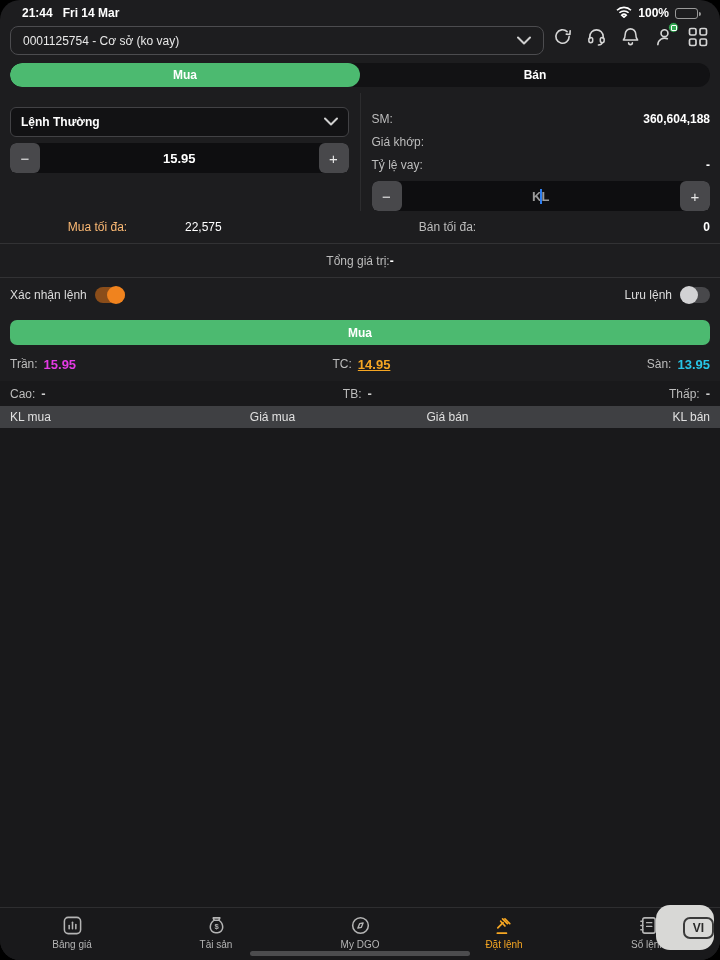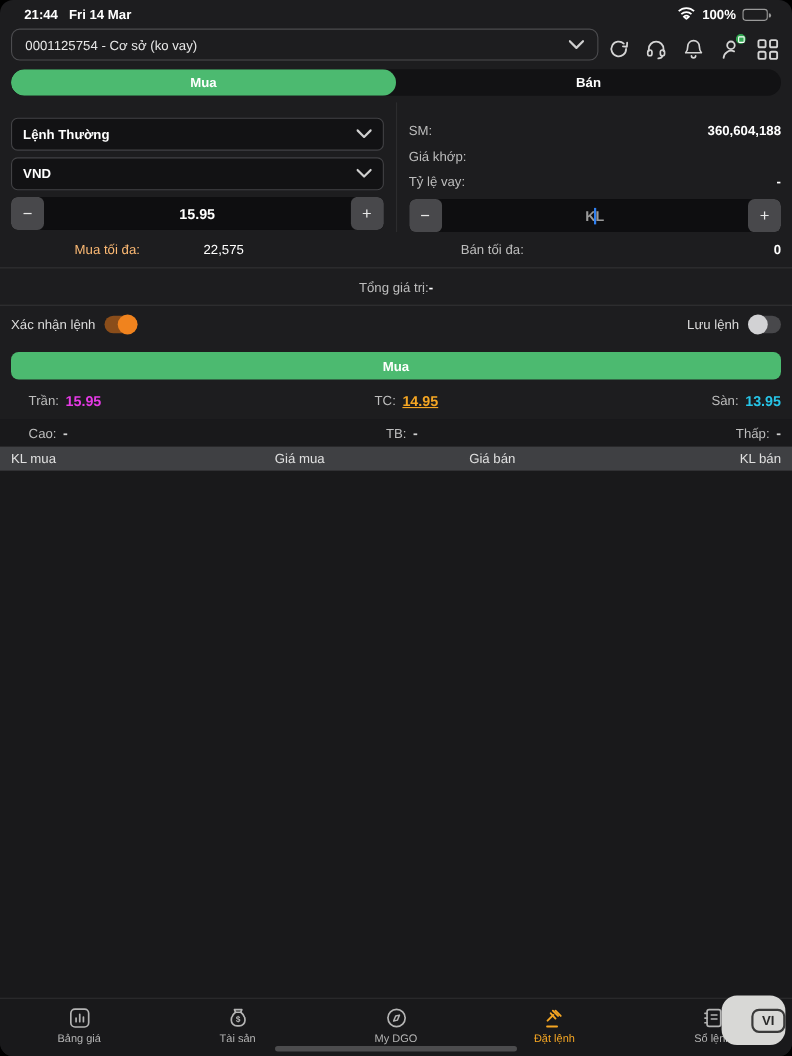--- a/index.html
+++ b/index.html
@@ -1,32 +1,32 @@
 <!DOCTYPE html>
 <html><head>
 <meta charset="utf-8">
 <style>
   * { margin:0; padding:0; box-sizing:border-box; }
   html,body { background:#000; }
   body { width:720px; height:960px; font-family:"Liberation Sans", sans-serif; }
   .screen{
-    width:720px; height:960px; background:#1d1d1f; border-radius:12px;
+    width:720px; height:960px; background:#1d1d1f; border-radius:20px;
     overflow:hidden; display:flex; flex-direction:column; position:relative;
     color:#e8e8e8;
   }
   
   .status-bar{ height:22px; display:flex; align-items:center; justify-content:space-between;
     padding:4px 22px 0 22px; font-size:12px; font-weight:bold; color:#fff; }
   .sb-left{ display:flex; gap:10px; }
   .sb-right{ display:flex; align-items:center; gap:6px;justify-content:center; }
   .battery{ width:23px; height:11px; border:1px solid #9a9a9a; border-radius:3px; position:relative; padding:1px; }
   .battery::after{ content:""; position:absolute; right:-4px; top:3px; width:2px; height:4px; background:#9a9a9a; border-radius:0 2px 2px 0; }
   .battery-fill{ width:100%; height:100%; background:#fff; border-radius:1px; }
   
-  .header-row{ display:flex; align-items:flex-end; padding:4px 10px 0 10px; gap:8px; }
+  .header-row{ display:flex; align-items:flex-start; padding:4px 10px 0 10px; gap:8px; }
   .account-select{ flex:1; height:29px; border:1px solid #4c4c4f; border-radius:8px;
     display:flex; align-items:center; justify-content:space-between; padding:0 12px;
     font-size:12px; color:#e8e8e8; background:#1d1d1f; }
   .hdr-icons{ display:flex; align-items:center; gap:13px; padding-right:2px; }
   .hdr-icons svg{ display:block; }
   .user-wrap{ position:relative; }
   .badge-dot{ position:absolute; top:-4px; right:-4px; width:11px; height:11px; background:#32a852; border-radius:50%;
     border:1px solid #1d1d1f; display:flex; align-items:center; justify-content:center; }
   .badge-dot::after{ content:""; width:4px; height:4px; border:1px solid #fff; border-radius:1px; }
   
@@ -66,21 +66,21 @@
   .toggle.on{ background:#8a4d1a; }
   .toggle.on .knob{ position:absolute; right:0px; top:-1px; width:18px; height:18px; border-radius:50%; background:#f0831e; }
   .toggle.off{ background:#48484b; }
   .toggle.off .knob{ position:absolute; left:0px; top:-1px; width:18px; height:18px; border-radius:50%; background:#d2d2d4; }
   
   .submit-btn{ margin:9px 10px 0 10px; height:25px; border-radius:7px; background:#4cba70;
     display:flex; align-items:center; justify-content:center; font-size:12px; font-weight:bold; color:#fff; cursor:pointer; }
   
   .tcs-row{ display:flex; justify-content:space-between; align-items:center; padding:0 10px; height:34px; font-size:12px; margin-top:2px; }
   .pair{ display:flex; gap:6px; align-items:center; }
-  .pair .lbl{ color:#bdbdbd;margin-left:16px; }
+  .pair .lbl{ color:#bdbdbd; }
   .pair .val{ font-weight:bold; font-size:13px; }
   .cao-row{ display:flex; justify-content:space-between; align-items:center; padding:0 10px; height:25px;
     font-size:12px; background:#19191b; }
   .cao-row .lbl{ color:#bdbdbd; } .cao-row .val{ color:#cfcfcf; font-weight:bold; }
   
   .book-header{ display:grid; grid-template-columns:1fr 1fr 1fr 1fr; align-items:center;
     background:#3f4043; height:22px; padding:0 10px; font-size:12px; color:#e0e0e0; }
   .book-header .h1{ text-align:left; } .book-header .h2{ text-align:center; }
   .book-header .h3{ text-align:center; } .book-header .h4{ text-align:right; }
   .book-body{ flex:1; background:#19191b; }
@@ -175,28 +175,20 @@
   <div class="form-area">
     <div class="fcol">
       <div class="select">
         <span>Lệnh Thường</span>
         <span>
           <svg width="14" height="9" viewBox="0 0 14 9">
               <polyline points="1,1.5 7,7.5 13,1.5" fill="none" stroke="#cfcfcf" stroke-width="2" stroke-linecap="round" stroke-linejoin="round"></polyline>
             </svg>
         </span>
       </div>
-      <div class="select">
-        <span>VND</span>
-        <span>
-          <svg width="14" height="9" viewBox="0 0 14 9">
-              <polyline points="1,1.5 7,7.5 13,1.5" fill="none" stroke="#cfcfcf" stroke-width="2" stroke-linecap="round" stroke-linejoin="round"></polyline>
-            </svg>
-        </span>
-      </div>
       <div class="stepper">
         <div class="step-btn">−</div>
         <div class="step-input">15.95</div>
         <div class="step-btn">+</div>
       </div>
     </div>
     <div class="fcol right-col">
       <div class="info-row">
         <span class="info-label">SM:</span>
         <span class="info-value">360,604,188</span>

